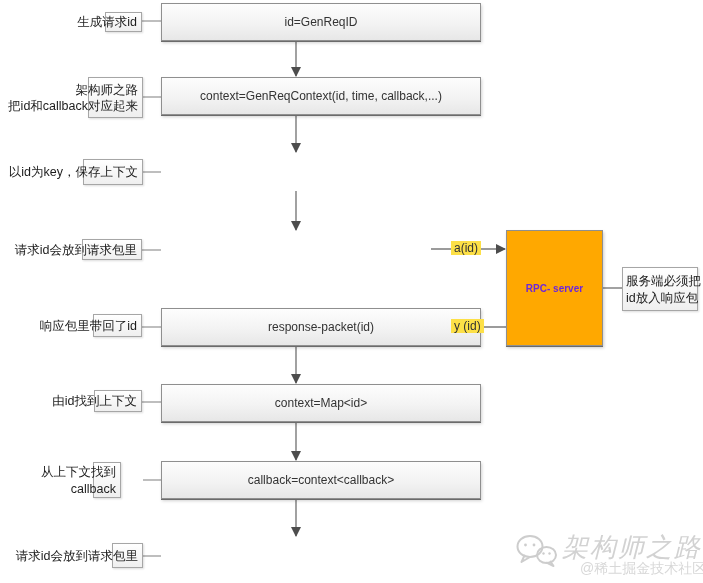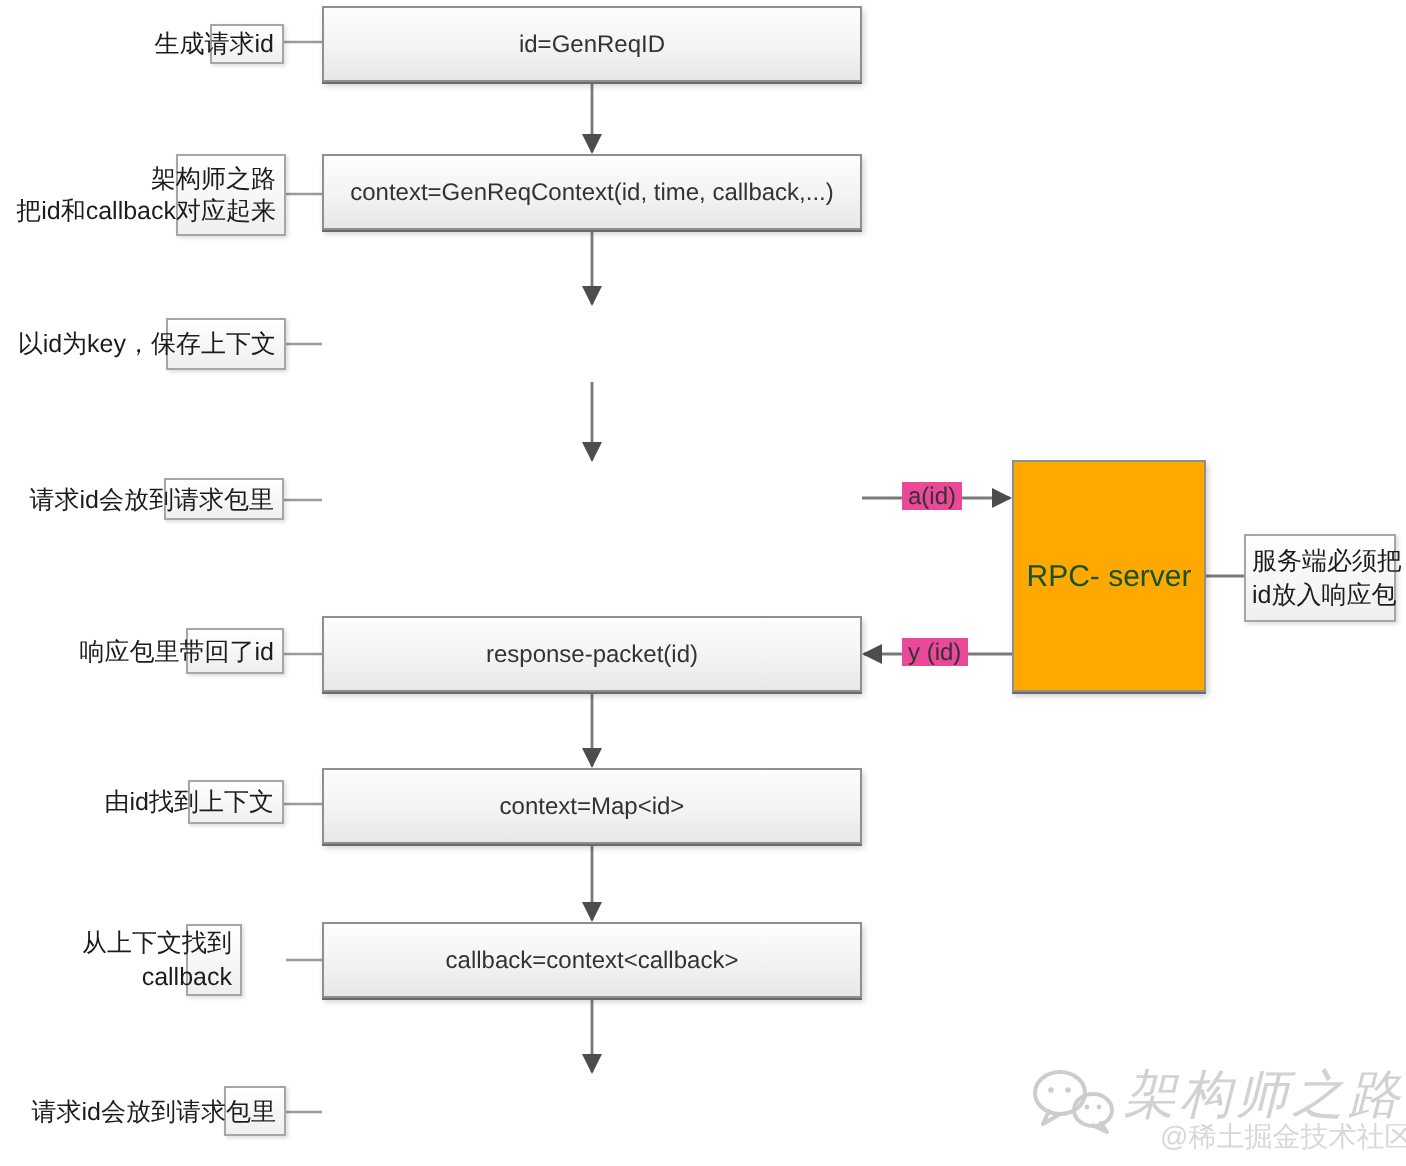--- a/index.html
+++ b/index.html
@@ -3,21 +3,21 @@
 <meta charset="utf-8">
 <style>
   html,body { margin:0; padding:0; background:#ffffff; }
   #canvas {
     position:relative; width:703px; height:583px; background:#ffffff;
     font-family:"Liberation Sans","DejaVu Sans",sans-serif; overflow:hidden;
   }
   #wires { position:absolute; left:0; top:0; width:703px; height:583px; }
 
   .node {
-    position:absolute; left:161px; width:270px; height:38px; box-sizing:border-box;
+    position:absolute; left:161px; width:320px; height:38px; box-sizing:border-box;
     border:1px solid #8f8f8f;
     background:linear-gradient(180deg,#fdfdfd 0%,#f3f3f3 55%,#e7e7e7 100%);
     box-shadow:0 1px 0 #6b6b6b, 1px 2px 3px rgba(0,0,0,0.18);
     display:flex; align-items:center; justify-content:center;
   }
   .node .node-txt { font-size:12px; color:#333; white-space:pre; }
 
   .callout {
     position:absolute; box-sizing:border-box;
     border:1px solid #a6a6a6;
@@ -31,24 +31,24 @@
   .callout.note-right .txt {
     right:auto; left:3px; text-align:left;
   }
 
   .server {
     position:absolute; left:506px; top:230px; width:97px; height:116px; box-sizing:border-box;
     border:1px solid #8f8f8f; background:#FFA800;
     box-shadow:0 1px 0 #6b6b6b, 1px 2px 3px rgba(0,0,0,0.2);
     display:flex; align-items:center; justify-content:center;
   }
-  .server .txt { font-size:15px; color:#14532d; }
+  .server .txt { font-size:10px; color:#6d28d9;font-weight:bold; }
 
   .edge-label {
-    position:absolute; background:#ec4899; padding:0 3px;
+    position:absolute; background:#fde047; padding:0 3px;
     font-size:12px; color:#333; white-space:pre;
   }
 
   .wm-title {
     position:absolute; left:562px; top:530px;
     font-size:26px; color:#d2d2d2; letter-spacing:2px; white-space:pre;font-style:italic;
   }
   .wm-sub {
     position:absolute; left:580px; top:560px;
     font-size:14px; color:#d8d8d8; white-space:pre;

